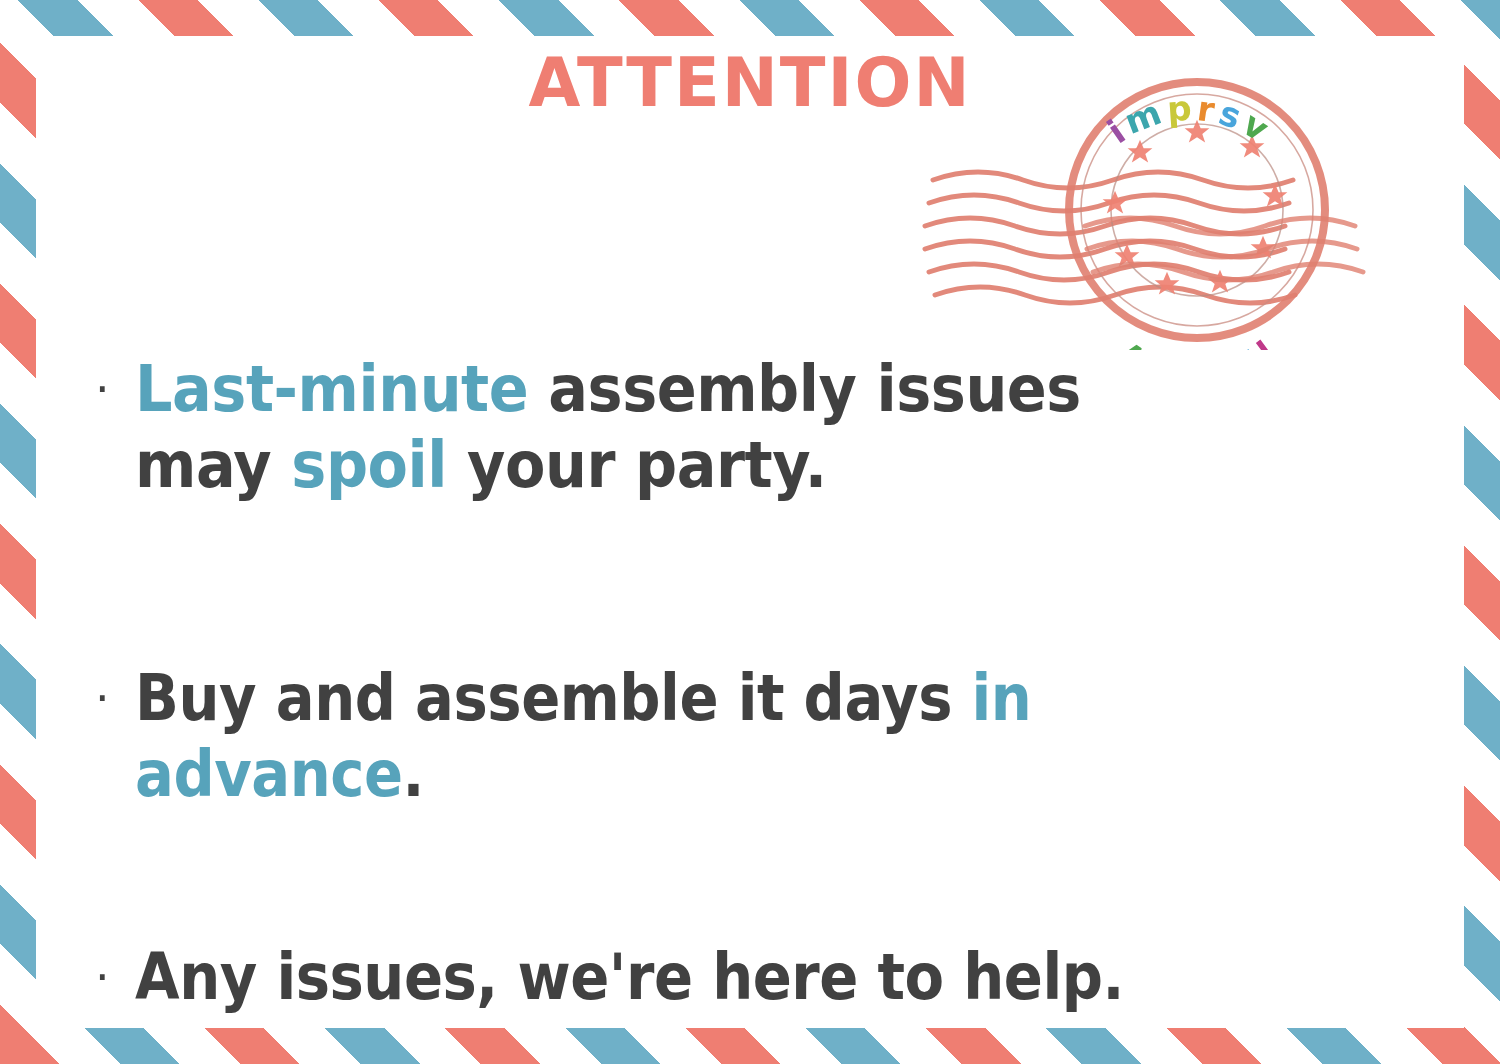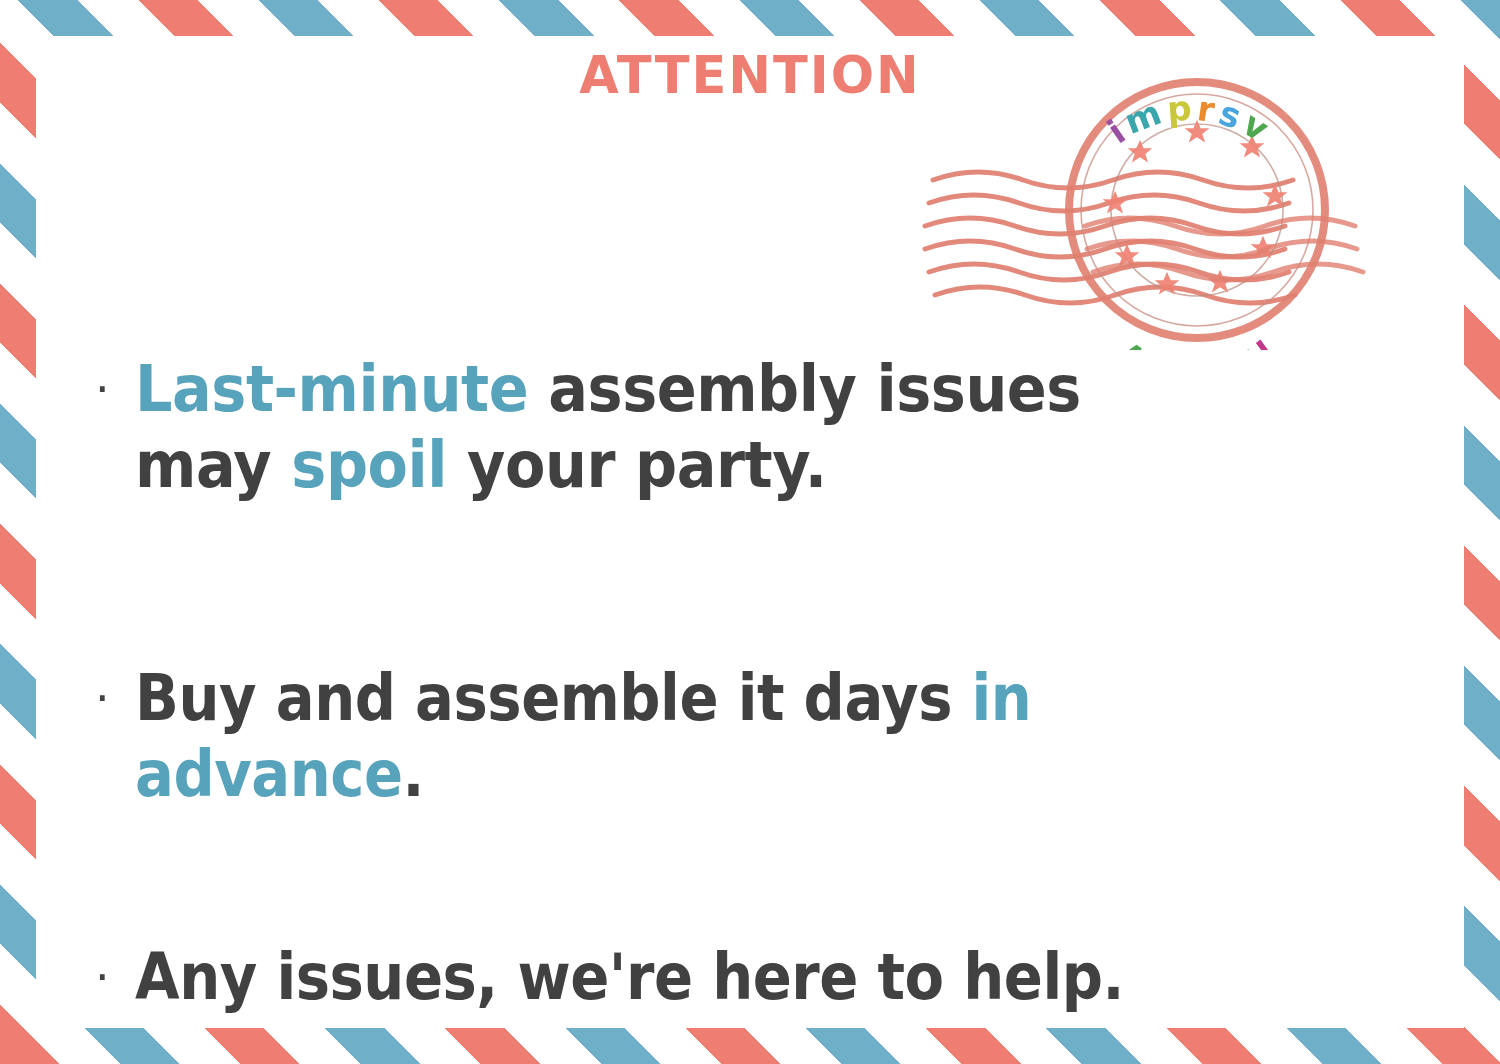--- a/index.html
+++ b/index.html
@@ -52,21 +52,21 @@
   }
 
   
   #title {
     position: absolute;
     left: 0;
     right: 0;
     top: 50px;
     text-align: center;
     font-family: "DejaVu Sans", sans-serif;
-    font-size: 51px;
+    font-size: 67px;
     font-weight: bold;
     letter-spacing: 2px;
     color: #ef7e72;
     line-height: 1;
     user-select: none;
   }
 
   
   #postmark {
     position: absolute;

